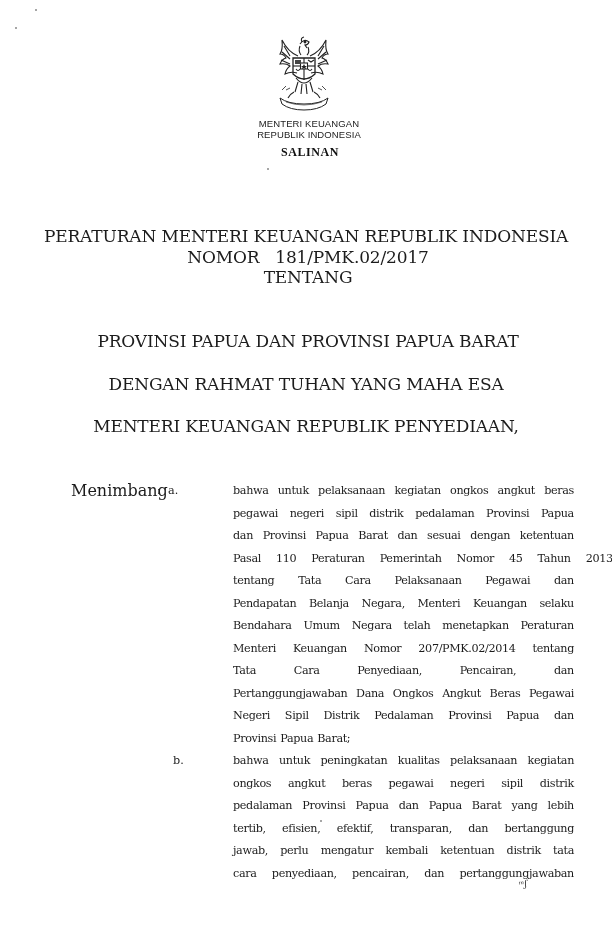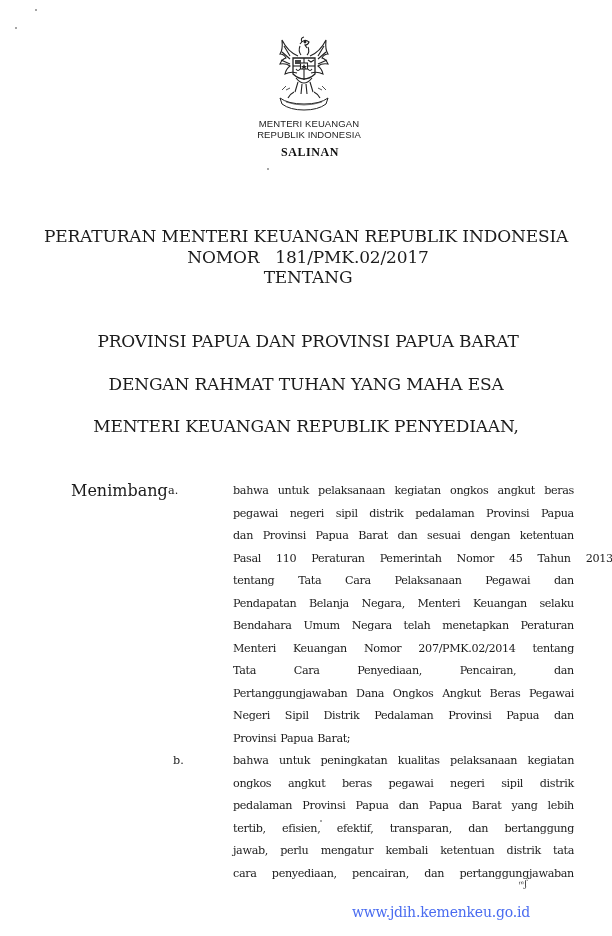--- a/index.html
+++ b/index.html
@@ -340,14 +340,13 @@
       <span class="w">penyediaan,</span>
       <span class="w">pencairan,</span>
       <span class="w">dan</span>
       <span class="w">pertanggungjawaban</span>
     </div>
 
   <div class="speck" style="left:320px;top:820px;width:1.5px;height:1.5px;"></div>
 
   <div class="paraf">ᵐʃ</div>
 
-  <a class="footer-link">www.jdih.kemenkeu.go.id</a>
 </div>
 
 </body></html>

